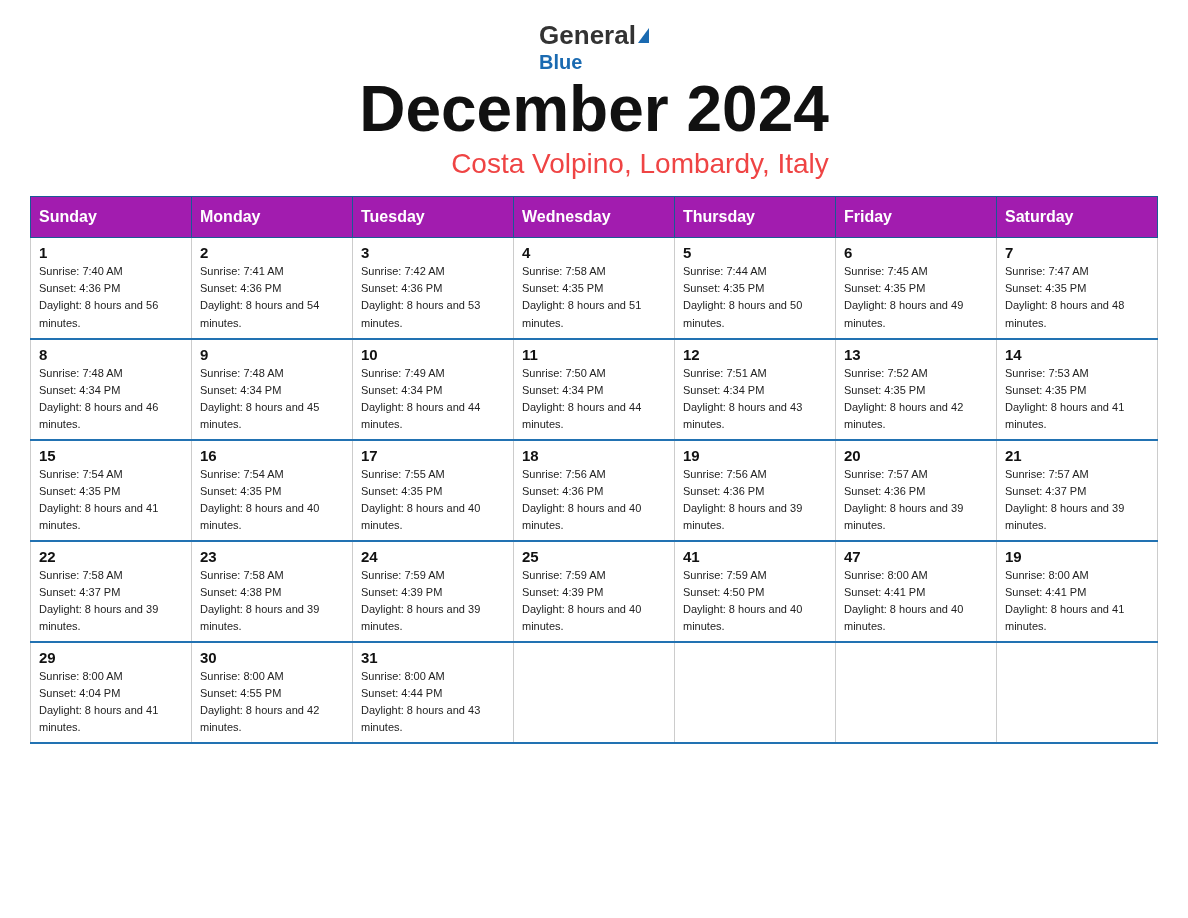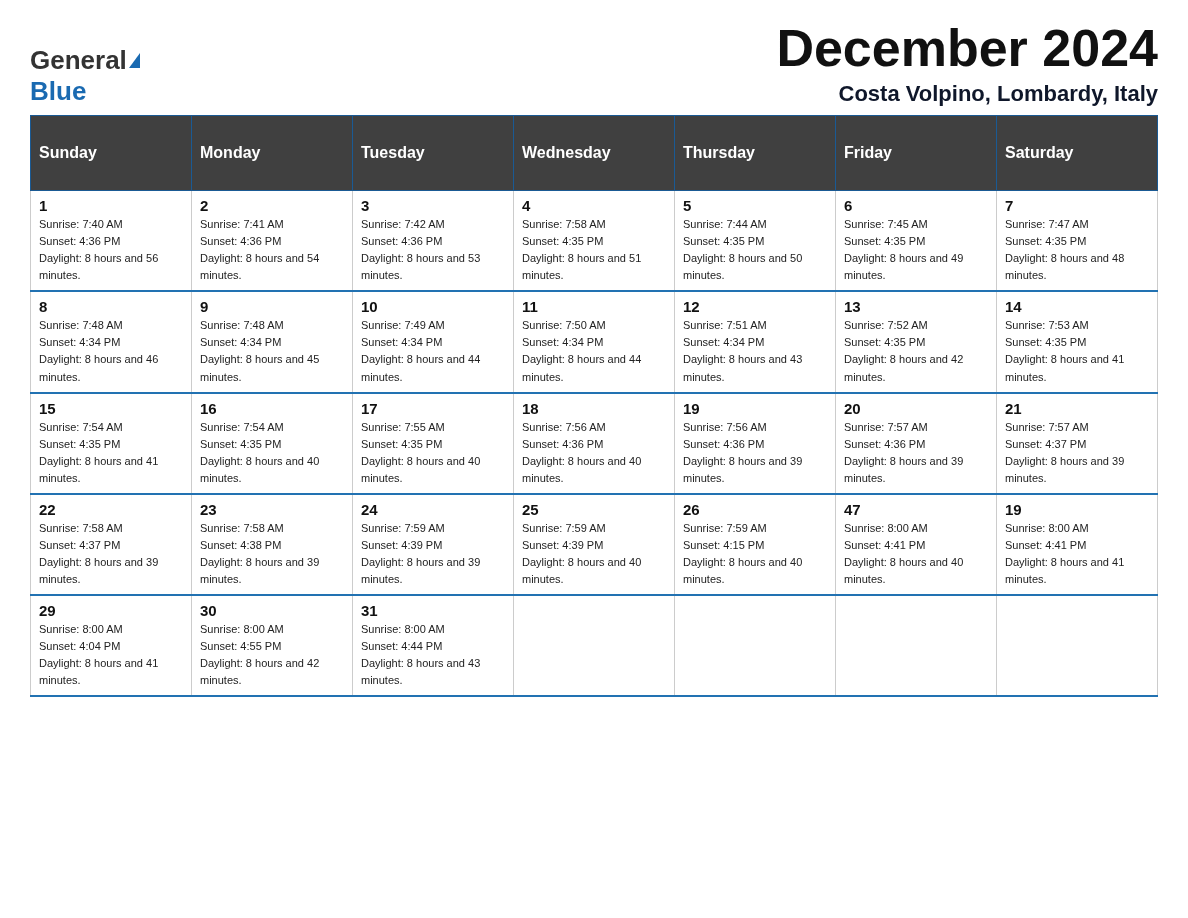--- a/index.html
+++ b/index.html
@@ -6,53 +6,54 @@
     body {
       font-family: Arial, sans-serif;
       background: #ffffff;
       width: 1188px;
       min-height: 918px;
       padding: 20px 30px;
     }
     .header {
       display: flex;
       justify-content: space-between;
-      align-items: flex-end;
-      margin-bottom: 8px;
+      align-items: center;
+      margin-bottom: 16px;
+      flex-direction: column;
     }
     .logo {
       display: flex;
       flex-direction: column;
       align-items: flex-start;
     }
     .title-block {
       text-align: right;
     }
     .title-block h1 {
-      font-size: 52px;
+      font-size: 64px;
       font-weight: bold;
       color: #111;
       line-height: 1.1;
     }
     .title-block h2 {
-      font-size: 22px;
-      font-weight: bold;
-      color: #0f172a;
+      font-size: 28px;
+      font-weight: normal;
+      color: #ef4444;
       margin-top: 4px;
     }
     table {
       width: 100%;
       border-collapse: collapse;
     }
     thead tr th {
-      background-color: #404040;
+      background-color: #a21caf;
       color: #ffffff;
       font-size: 16px;
       font-weight: bold;
-      padding: 28px 8px;
+      padding: 11px 8px;
       text-align: left;
       border: 1px solid #1a5a94;
     }
     tbody tr td {
       vertical-align: top;
       padding: 6px 8px;
       font-size: 13px;
       color: #222;
       border: 1px solid #ccc;
       width: 14.28%;
@@ -75,21 +76,21 @@
     }
   </style>
 </head>
 <body>
 
 <div class="header">
   <div class="logo">
     <div style="display:flex;align-items:center;gap:0px;">
       <div style="position:relative;display:inline-block;">
         <span style="font-family:Arial,sans-serif;font-size:26px;font-weight:bold;color:#333;letter-spacing:0px;">General</span><span style="display:inline-block;width:0;height:0;border-left:11px solid transparent;border-bottom:15px solid #1a6ab1;margin-left:2px;vertical-align:middle;position:relative;top:-4px;"></span><br>
-        <span style="font-family:Arial,sans-serif;font-size:26px;font-weight:bold;color:#1a6ab1;letter-spacing:0px;">Blue</span>
+        <span style="font-family:Arial,sans-serif;font-size:20px;font-weight:bold;color:#1a6ab1;letter-spacing:0px;">Blue</span>
       </div>
     </div>
   </div>
   <div class="title-block">
     <h1>December 2024</h1>
     <h2>Costa Volpino, Lombardy, Italy</h2>
   </div>
 </div>
 
 <table>
@@ -306,24 +307,24 @@
       </td>
         <td>
         <span class="day-num">25</span>
         <div class="day-info">
           <span>Sunrise: </span><span>7:59 AM</span><br>
           <span>Sunset: </span><span>4:39 PM</span><br>
           <span>Daylight: </span><span>8 hours and 40 minutes.</span>
         </div>
       </td>
         <td>
-        <span class="day-num">26</span>
+        <span class="day-num">41</span>
         <div class="day-info">
           <span>Sunrise: </span><span>7:59 AM</span><br>
-          <span>Sunset: </span><span>4:15 PM</span><br>
+          <span>Sunset: </span><span>4:50 PM</span><br>
           <span>Daylight: </span><span>8 hours and 40 minutes.</span>
         </div>
       </td>
         <td>
         <span class="day-num">47</span>
         <div class="day-info">
           <span>Sunrise: </span><span>8:00 AM</span><br>
           <span>Sunset: </span><span>4:41 PM</span><br>
           <span>Daylight: </span><span>8 hours and 40 minutes.</span>
         </div>

